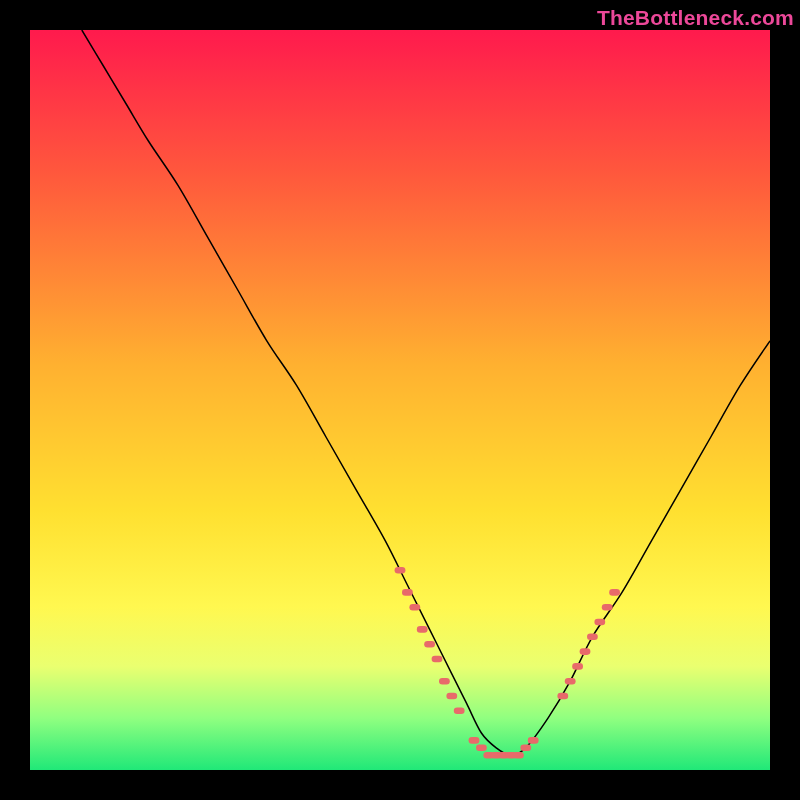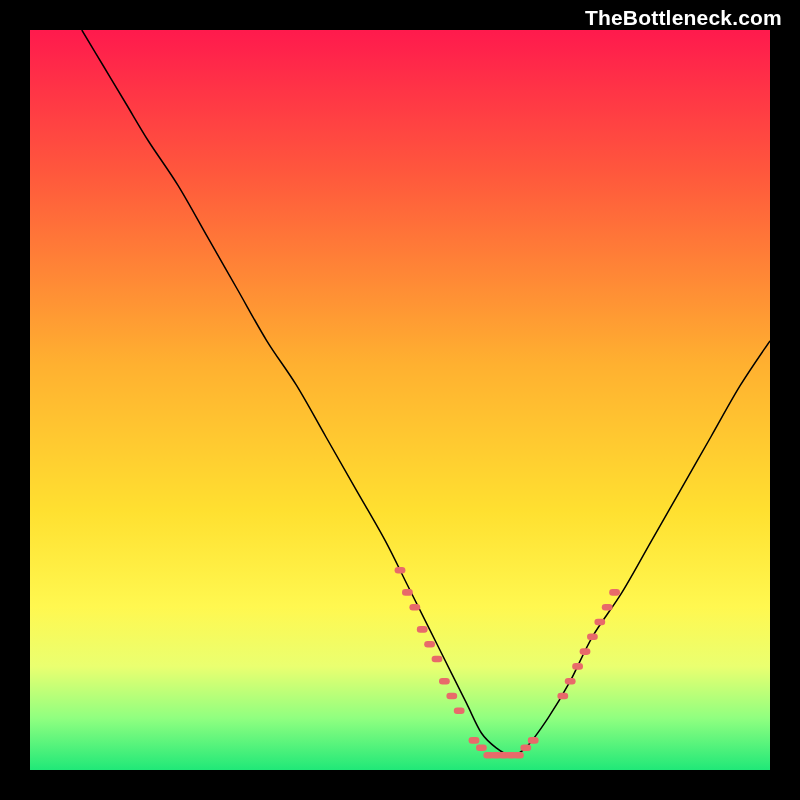--- a/index.html
+++ b/index.html
@@ -7,22 +7,22 @@
     padding: 0;
     background: #000;
     width: 800px;
     height: 800px;
     position: relative;
     font-family: Arial, sans-serif;
   }
   .watermark {
     position: absolute;
     top: 6px;
-    right: 18px;
-    color: #ffffff;
+    right: 6px;
+    color: #ec4899;
     font-size: 21px;
     font-weight: bold;
     z-index: 10;
     letter-spacing: 0.2px;
   }
   .plot {
     position: absolute;
     left: 30px;
     top: 30px;
     width: 740px;

